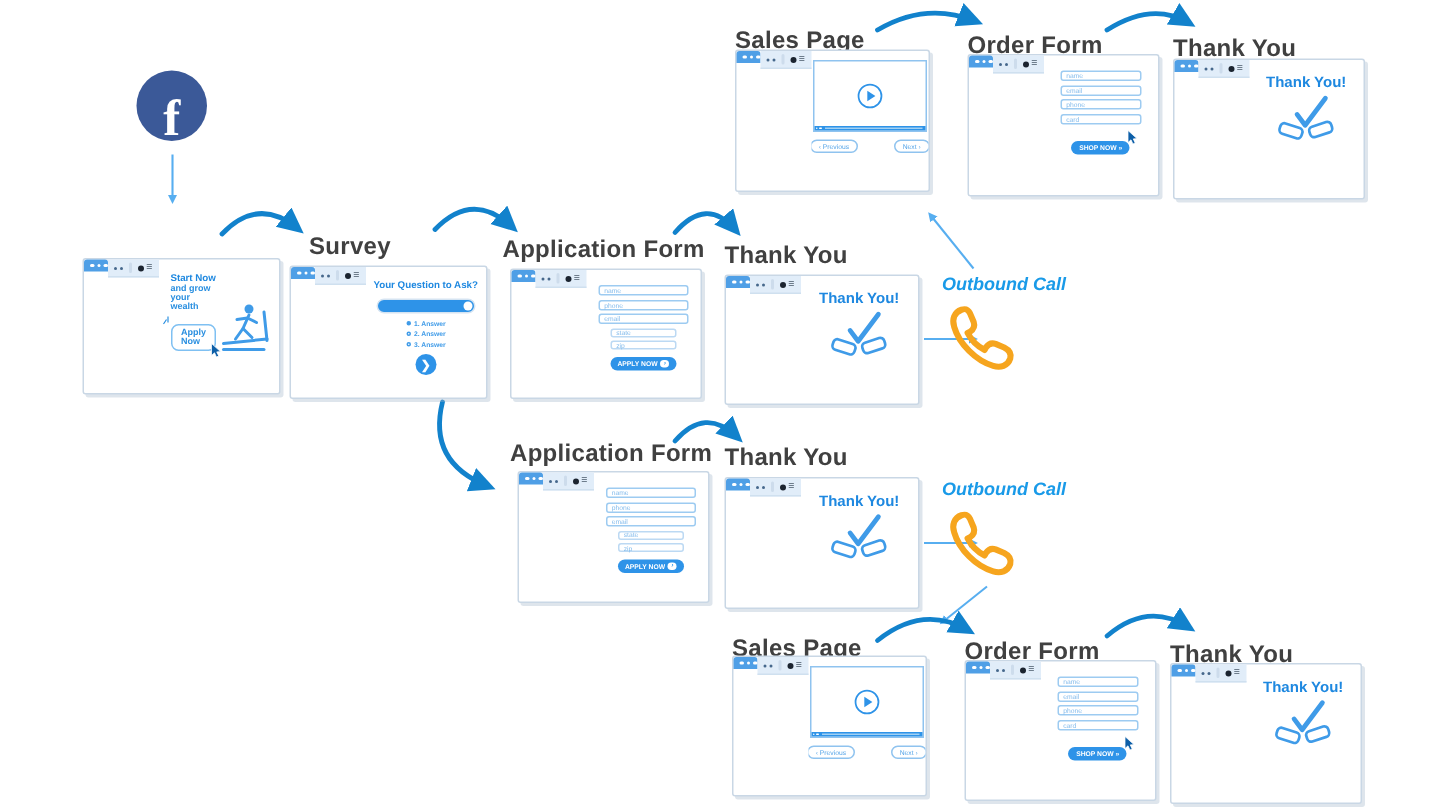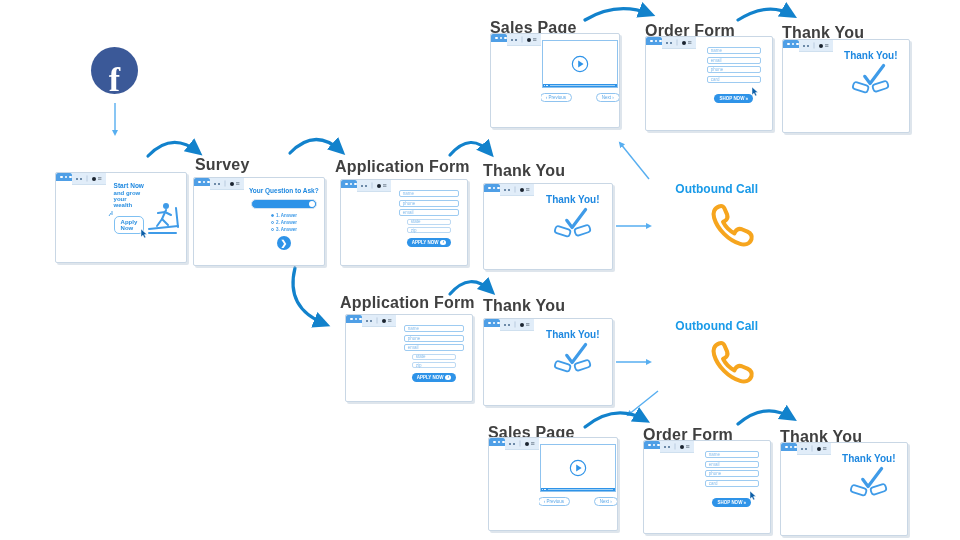--- a/index.html
+++ b/index.html
@@ -57,21 +57,21 @@
   
   .sp{height:100%;display:flex;flex-direction:column;align-items:center;padding-top:6px;box-sizing:border-box;}
   .sp-video{position:relative;width:74px;height:46px;border:1px solid #8fc3ef;background:#fff;
             display:flex;align-items:center;justify-content:center;}
   .sp-ctrl{position:absolute;left:0;right:0;bottom:0;height:3.5px;background:#2e93e8;display:flex;align-items:center;gap:1px;padding:0 1px;}
   .sp-ctrl i{width:1.5px;height:1.5px;background:#fff;border-radius:50%;}
   .sp-prog{flex:1;height:1.5px;background:#9fd0f4;margin:0 1px;}
   .sp-btns{width:80px;display:flex;justify-content:space-between;margin-top:5px;}
   .sp-btn{border:1px solid #8fc3ef;border-radius:5px;padding:1px 5px;font-size:4.5px;color:#58a6e8;background:#fff;}
   
-  .ob{position:absolute;text-align:right;}
+  .ob{position:absolute;text-align:left;font-style:italic;}
   .ob-label{font-size:12px;font-weight:bold;color:#199ae8;margin-bottom:4px;}
   .fb{position:absolute;width:47px;height:47px;border-radius:50%;background:#3b5998;color:#fff;
       display:flex;align-items:flex-end;justify-content:center;font-weight:bold;font-size:34px;line-height:0.82;
       font-family:"Liberation Serif",serif;overflow:hidden;}
   .overlay{position:absolute;left:0;top:0;pointer-events:none;}
 </style>
 </head>
 <body>
 
 <div id="canvas">
@@ -151,21 +151,21 @@
               <path d="M4,29 L33,26"></path>
               <path d="M4,33 L31,33"></path>
             </g>
           </svg>
         </div>
       </div>
     </div>
     <div class="foot"></div>
   </div>
 
-  <div class="ntitle" style="left:195px;top:156px;width:130px;">Survey</div>
+  <div class="ntitle" style="left:206px;top:156px;width:130px;">Survey</div>
   <div class="win" style="left:193px;top:177px;width:130px;height:87px;">
     <div class="chrome">
         <i class="d"></i>
         <i class="d"></i>
         <i class="d"></i>
       </div>
     <div class="urlrow">
         <i class="nd"></i>
         <i class="nd"></i>
         <span class="urlpill"></span>

